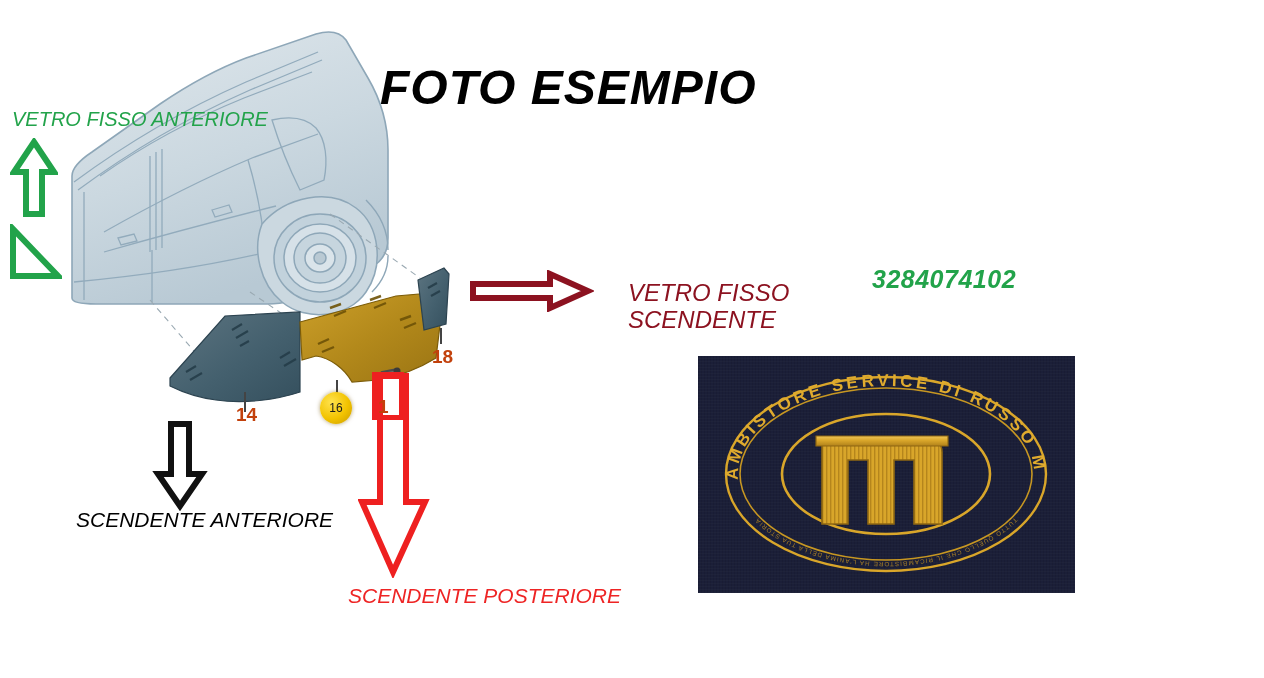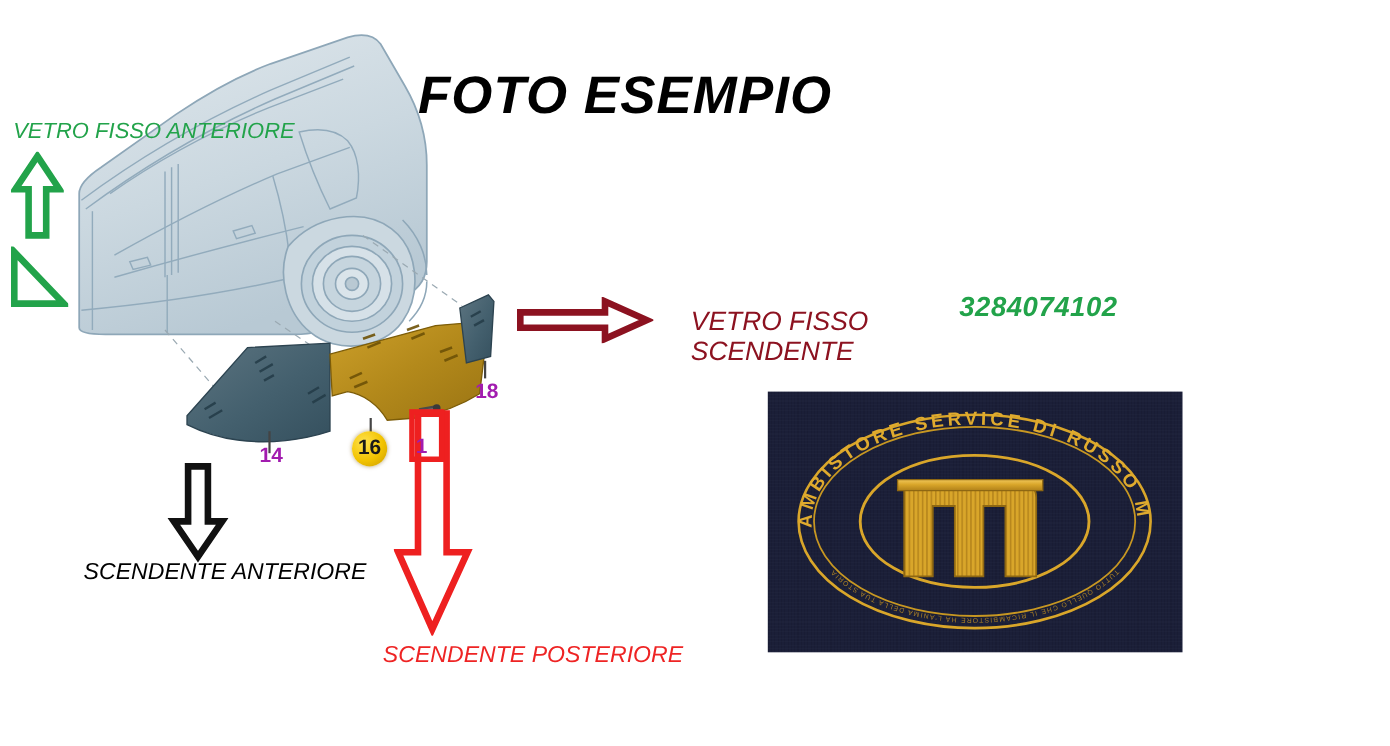--- a/index.html
+++ b/index.html
@@ -60,30 +60,30 @@
   .logo-card .fabric{position:absolute;inset:0;opacity:.35;
      background-image:
        repeating-linear-gradient(0deg, rgba(255,255,255,.05) 0 1px, transparent 1px 3px),
        repeating-linear-gradient(90deg, rgba(0,0,0,.20) 0 1px, transparent 1px 3px);}
   .logo-svg{position:absolute;left:0;top:0;}
 
   
   .car-svg{left:0px; top:0px;}
 
   
-  .partnum{font-family:"Liberation Sans",sans-serif;font-weight:bold;color:#a21caf;}
+  .partnum{font-family:"Liberation Sans",sans-serif;font-weight:bold;color:#c2410c;}
   .pn14{left:236px; top:404px; font-size:19px;}
   .pn17{left:378px; top:396px; font-size:19px;}
   .pn18{left:432px; top:346px; font-size:19px;}
   .pn16-circle{left:320px; top:392px; width:32px; height:32px;
      border-radius:50%;
      background:radial-gradient(circle at 35% 32%, #ffe24d 0%, #f2c300 55%, #c99a00 100%);
      box-shadow:0 0 4px rgba(120,90,0,.55);}
   .pn16-circle span{position:absolute;inset:0;display:flex;align-items:center;
-     justify-content:center;font-size:19px;font-weight:bold;color:#1a1a1a;}
+     justify-content:center;font-size:12px;font-weight:normal;color:#1a1a1a;}
   .red-box{left:372px; top:372px; width:32px; height:48px;
      border:5px solid #ee2020; box-sizing:border-box;}
 </style>
 </head>
 <body>
 
 <div class="stage">
 
   <svg class="abs car-svg" width="520" height="470" viewBox="0 0 520 470">
     <defs>

